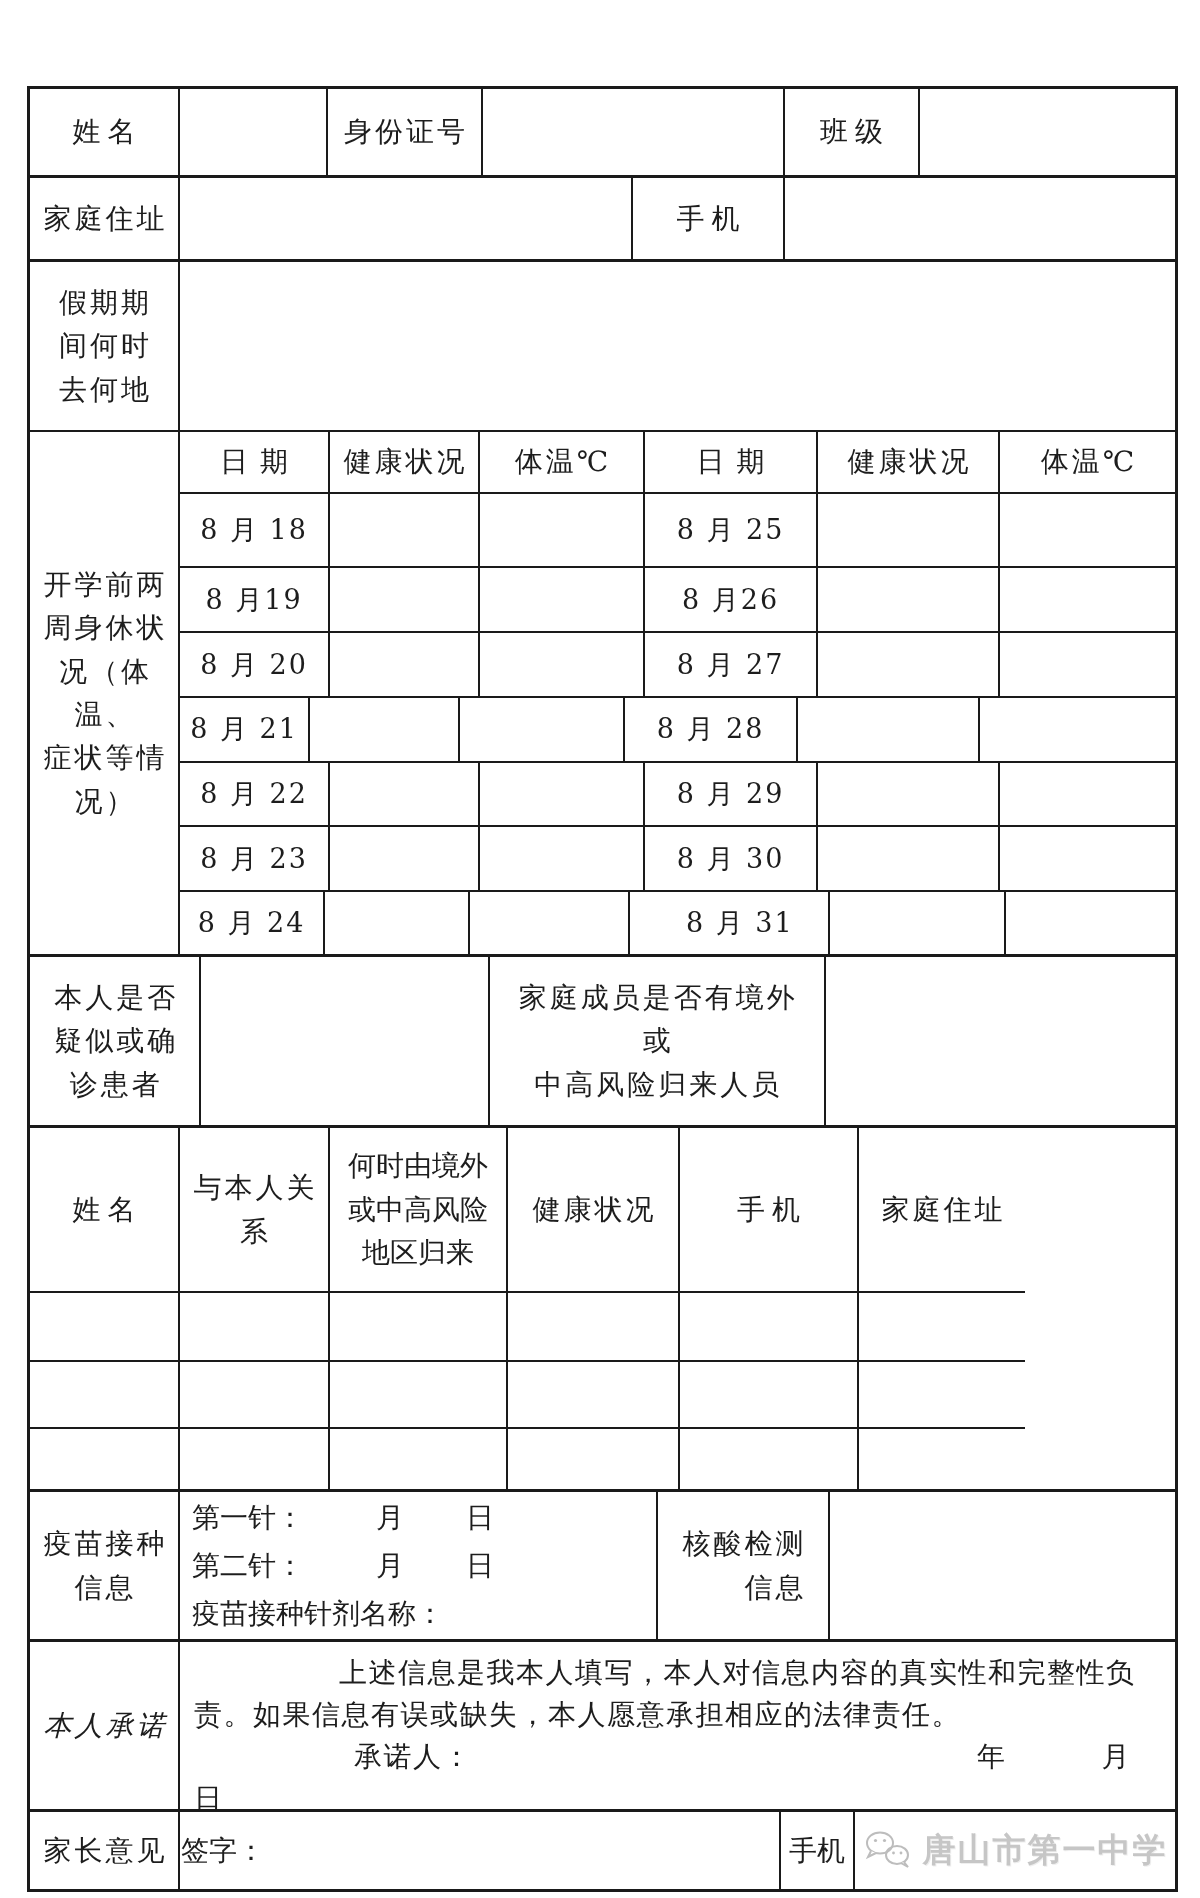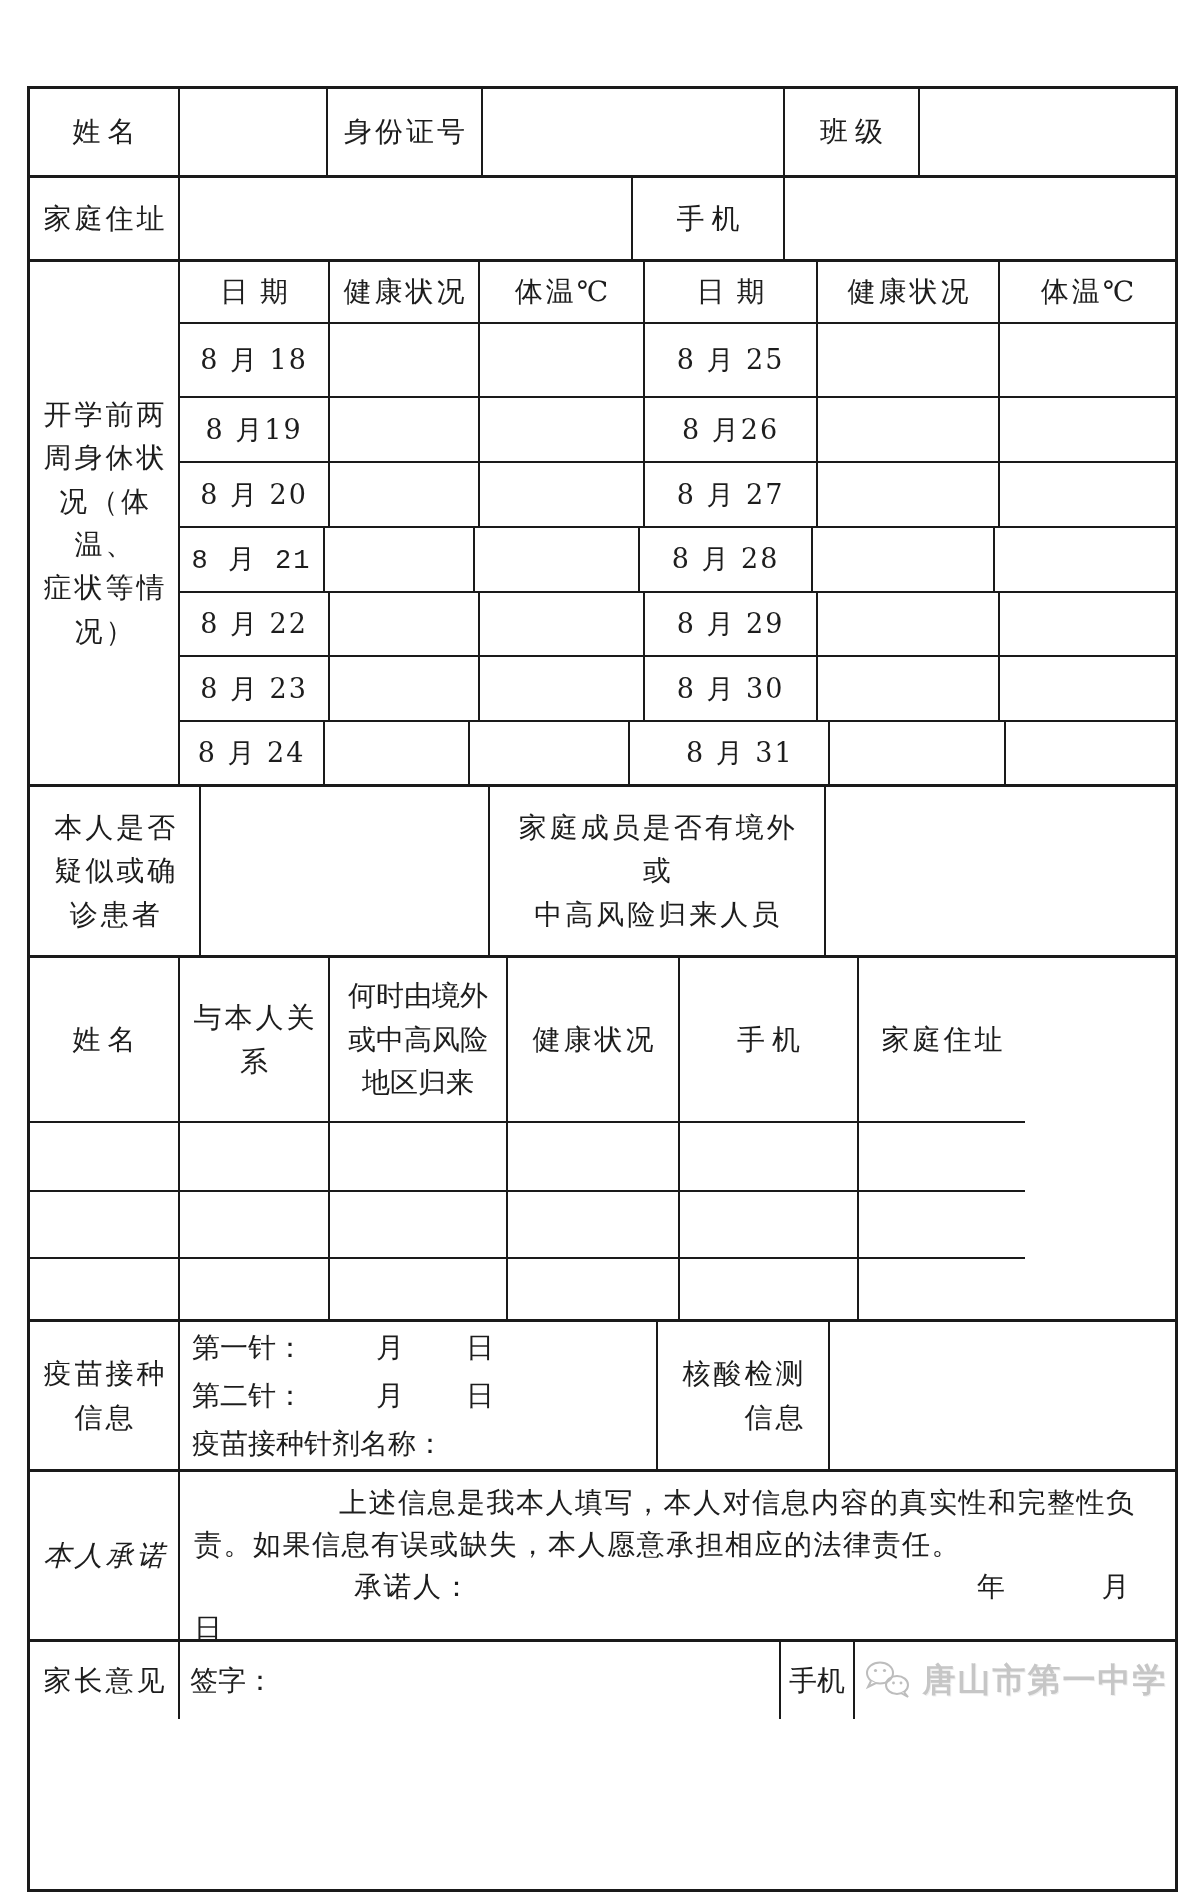--- a/index.html
+++ b/index.html
@@ -38,21 +38,21 @@
   .vax .gap2{display:inline-block;margin-left:62px;}
   
   .pledge{flex-direction:column;align-items:stretch;justify-content:flex-start;
           text-align:left;padding:10px 16px 0 14px;line-height:42px;letter-spacing:1.5px;}
   .pledge p{margin:0;text-indent:145px;}
   .pledge .sign-line{display:flex;}
   .pledge .signer{margin-left:160px;}
   .pledge .y{margin-left:auto;}
   .pledge .m{margin-left:95px;margin-right:28px;}
   
-  .signcell{justify-content:flex-start;padding-left:10px;}
+  .signcell{justify-content:flex-start;padding-left:1px;}
   .watermark{color:#c6c6c6;font-weight:bold;font-size:33px;letter-spacing:2px;
              text-shadow:1px 1px 0 #efefef;display:flex;align-items:center;gap:8px;}
   .wm-icon{flex:0 0 auto;}
   .date-cell{font-size:27px;letter-spacing:2px;}
 </style>
 </head>
 <body>
 
 <div id="form-table">
 
@@ -65,20 +65,26 @@
     <div class="cell norb" style="width:255px;"></div>
   </div>
 
   <div class="row thick" style="height:84px;">
     <div class="cell ls3" style="width:150px;">家庭住址</div>
     <div class="cell" style="width:453px;"></div>
     <div class="cell ls6" style="width:152px;">手机</div>
     <div class="cell norb" style="width:390px;"></div>
   </div>
 
+  <div class="row" style="height:170px;">
+    <div class="cell ml ls3" style="width:150px;">假期期
+间何时
+去何地</div>
+    <div class="cell norb" style="width:995px;"></div>
+  </div>
 
   <div class="block" style="height:525px;">
     <div class="side-label ml ls3" style="width:150px;">开学前两
 周身休状
 况（体
 温、
 症状等情
 况）</div>
     <div class="grid" style="width:995px;">
       <div class="row" style="height:63px;">
@@ -107,21 +113,21 @@
       </div>
       <div class="row" style="height:66px;">
         <div class="cell date-cell" style="width:150px;">8 月 20</div>
         <div class="cell" style="width:150px;"></div>
         <div class="cell" style="width:165px;"></div>
         <div class="cell date-cell" style="width:173px;">8 月 27</div>
         <div class="cell" style="width:182px;"></div>
         <div class="cell norb" style="width:175px;"></div>
       </div>
       <div class="row" style="height:66px;">
-        <div class="cell date-cell" style="width:145px;font-family:Liberation Mono, monospace;">8 月 21</div>
+        <div class="cell date-cell" style="width:130px;">8 月 21</div>
         <div class="cell" style="width:150px;"></div>
         <div class="cell" style="width:165px;"></div>
         <div class="cell date-cell" style="width:173px;">8 月 28</div>
         <div class="cell" style="width:182px;"></div>
         <div class="cell norb" style="width:175px;"></div>
       </div>
       <div class="row" style="height:66px;">
         <div class="cell date-cell" style="width:150px;">8 月 22</div>
         <div class="cell" style="width:150px;"></div>
         <div class="cell" style="width:165px;"></div>

